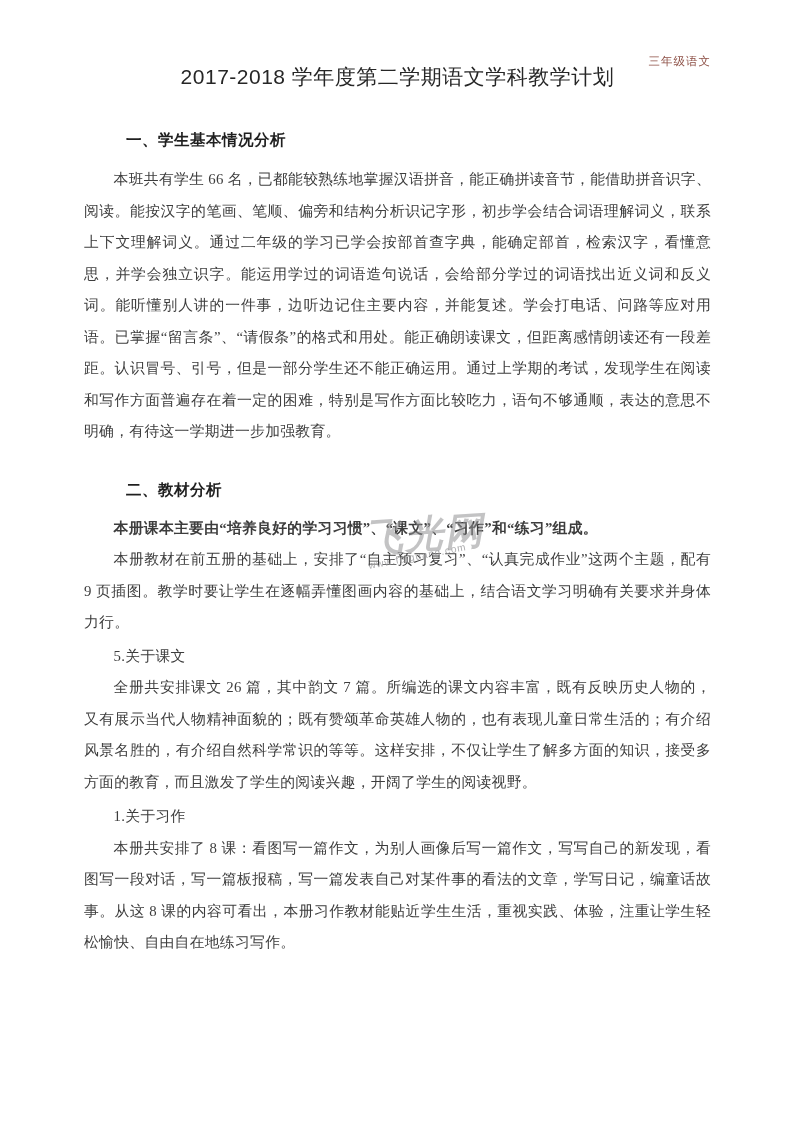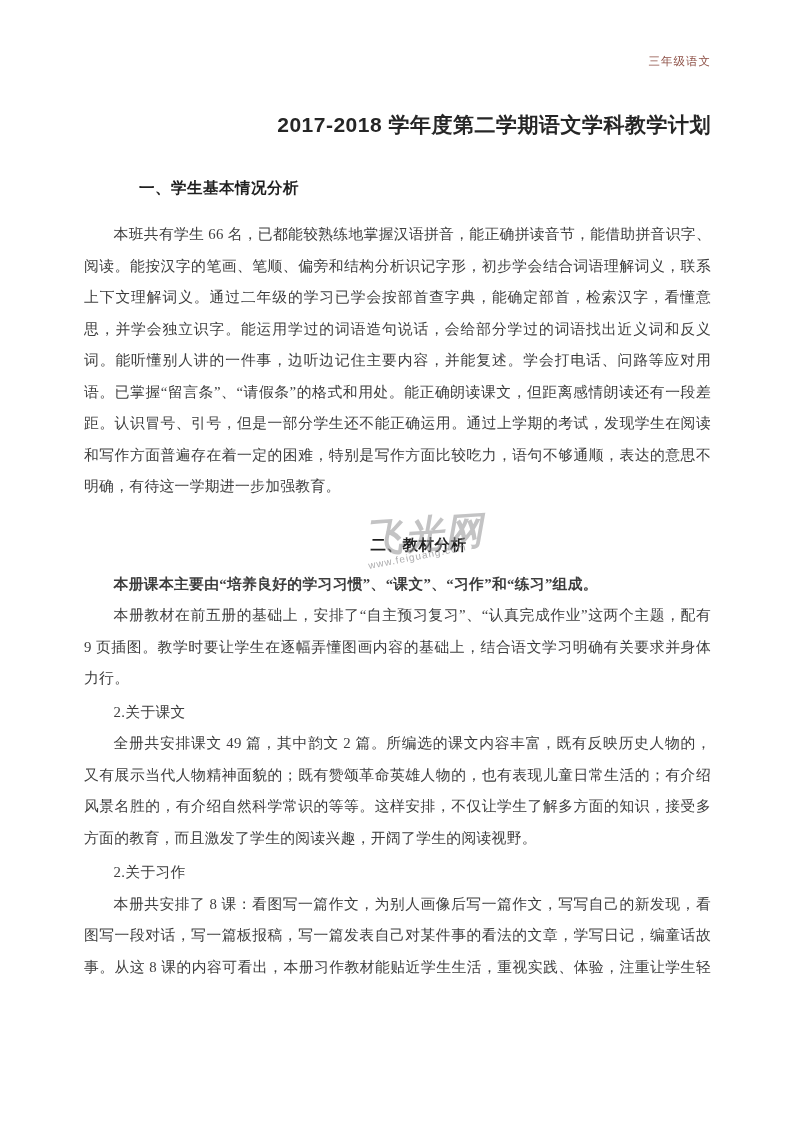--- a/index.html
+++ b/index.html
@@ -18,51 +18,51 @@
     position: absolute;
     top: 54px;
     right: 82px;
     font-size: 11.5px;
     letter-spacing: 1px;
     color: #8e5147;
     font-family: "Liberation Serif", "DejaVu Serif", serif;
   }
   .doc-title {
     margin: 0;
-    padding-top: 110px;
-    text-align: right;
+    padding-top: 62px;
+    text-align: center;
     font-family: "Liberation Sans", "DejaVu Sans", sans-serif;
     font-size: 21px;
     line-height: 30px;
-    font-weight: bold;
+    font-weight: normal;
     color: #262626;
     letter-spacing: 0.5px;
   }
   .section-heading {
-    margin: 13px;
+    margin: 0;
     padding-left: 42px;
     font-family: "Liberation Sans", "DejaVu Sans", sans-serif;
     font-size: 15.5px;
     line-height: 22px;
     font-weight: bold;
     color: #1f1f1f;
     letter-spacing: 0.5px;
   }
   .h-first  { margin-top: 37px; }
-  .h-second { margin-top: 31px; text-align: center; }
+  .h-second { margin-top: 31px; }
   .para {
     margin: 0;
     font-size: 14.8px;
     line-height: 31.5px;
     text-align: justify;
     text-indent: 2em;
     color: #3d3d3d;
     letter-spacing: 0.3px;
   }
-  .p-body1   { margin-top: 20px; }
+  .p-body1   { margin-top: 13px; }
   .p-intro   { margin-top: 12px; font-weight: bold; }
   .p-sub     { margin-top: 2px; }
   .p-sub3    { margin-top: 3px; }
   .p-kewen2  { margin-top: 6px; }
   .watermark {
     position: absolute;
     left: 340px;
     top: 514px;
     width: 170px;
     text-align: center;
@@ -104,26 +104,26 @@
 
   <p class="para p-body1">本班共有学生 66 名，已都能较熟练地掌握汉语拼音，能正确拼读音节，能借助拼音识字、阅读。能按汉字的笔画、笔顺、偏旁和结构分析识记字形，初步学会结合词语理解词义，联系上下文理解词义。通过二年级的学习已学会按部首查字典，能确定部首，检索汉字，看懂意思，并学会独立识字。能运用学过的词语造句说话，会给部分学过的词语找出近义词和反义词。能听懂别人讲的一件事，边听边记住主要内容，并能复述。学会打电话、问路等应对用语。已掌握“留言条”、“请假条”的格式和用处。能正确朗读课文，但距离感情朗读还有一段差距。认识冒号、引号，但是一部分学生还不能正确运用。通过上学期的考试，发现学生在阅读和写作方面普遍存在着一定的困难，特别是写作方面比较吃力，语句不够通顺，表达的意思不明确，有待这一学期进一步加强教育。</p>
 
   <h2 class="section-heading h-second">二、教材分析</h2>
 
   <p class="para p-intro">本册课本主要由“培养良好的学习习惯”、“课文”、“习作”和“练习”组成。</p>
 
 
   <p class="para">本册教材在前五册的基础上，安排了“自主预习复习”、“认真完成作业”这两个主题，配有 9 页插图。教学时要让学生在逐幅弄懂图画内容的基础上，结合语文学习明确有关要求并身体力行。</p>
 
-  <p class="para p-sub">2.关于课文</p>
+  <p class="para p-sub">5.关于课文</p>
 
-  <p class="para">全册共安排课文 49 篇，其中韵文 2 篇。所编选的课文内容丰富，既有反映历史人物的，又有展示当代人物精神面貌的；既有赞颂革命英雄人物的，也有表现儿童日常生活的；有介绍风景名胜的，有介绍自然科学常识的等等。这样安排，不仅让学生了解多方面的知识，接受多方面的教育，而且激发了学生的阅读兴趣，开阔了学生的阅读视野。</p>
+  <p class="para">全册共安排课文 26 篇，其中韵文 7 篇。所编选的课文内容丰富，既有反映历史人物的，又有展示当代人物精神面貌的；既有赞颂革命英雄人物的，也有表现儿童日常生活的；有介绍风景名胜的，有介绍自然科学常识的等等。这样安排，不仅让学生了解多方面的知识，接受多方面的教育，而且激发了学生的阅读兴趣，开阔了学生的阅读视野。</p>
 
 
-  <p class="para p-sub3">2.关于习作</p>
+  <p class="para p-sub3">1.关于习作</p>
 
   <p class="para">本册共安排了 8 课：看图写一篇作文，为别人画像后写一篇作文，写写自己的新发现，看图写一段对话，写一篇板报稿，写一篇发表自己对某件事的看法的文章，学写日记，编童话故事。从这 8 课的内容可看出，本册习作教材能贴近学生生活，重视实践、体验，注重让学生轻松愉快、自由自在地练习写作。</p>
 
   <div class="watermark">
     <span class="watermark-logo">飞光网</span>
     <span class="watermark-url">www.feiguang.com</span>
   </div>
 
 </div>
 

